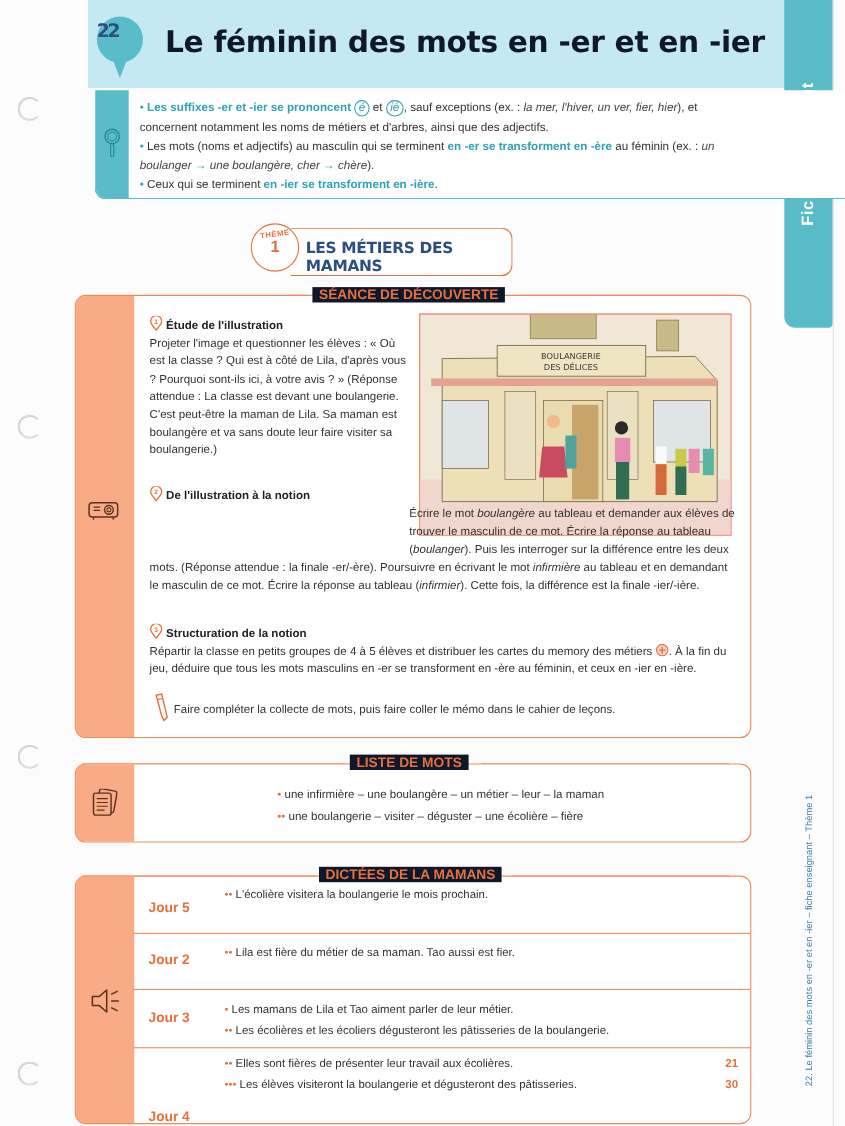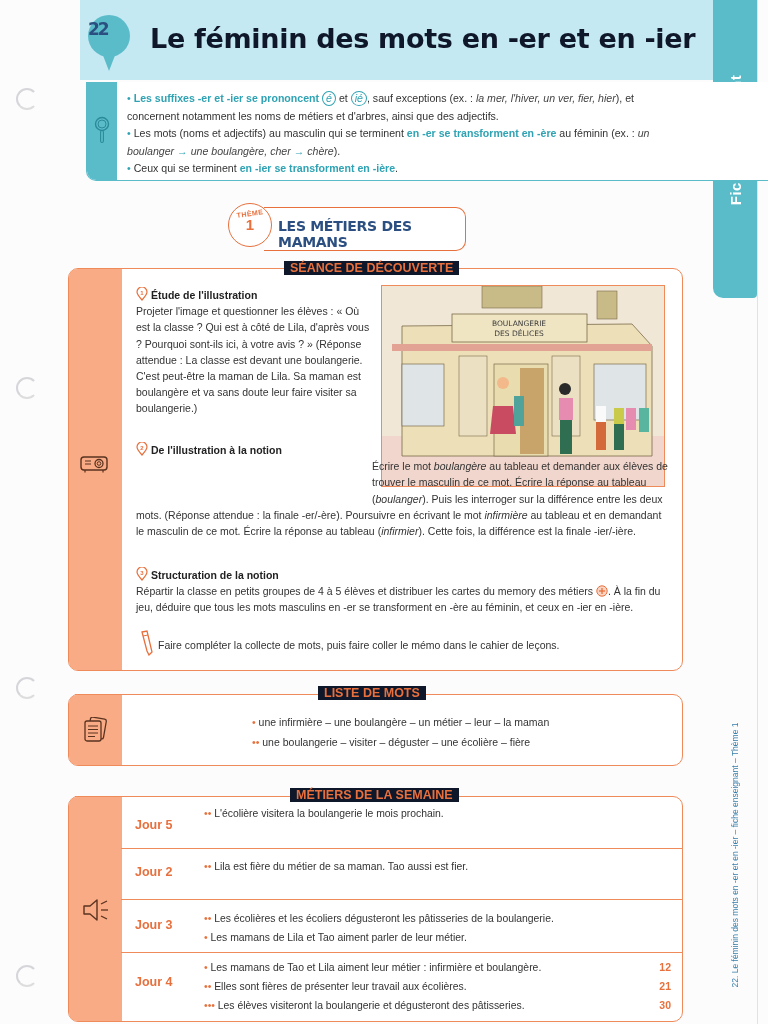--- a/index.html
+++ b/index.html
@@ -228,44 +228,43 @@
 <div class="section-box" style="left:68px; top:796px; width:615px; height:226px;">
   <div class="section-side">
     <svg style="position:absolute; left:12px; top:100px;" width="30" height="26" viewBox="0 0 30 26">
       <path d="M3 9 L9 9 L16 3 L16 23 L9 17 L3 17 Z" fill="none" stroke="#5a3320" stroke-width="1.4" stroke-linejoin="round"></path>
       <line x1="20" y1="7" x2="26" y2="4" stroke="#5a3320" stroke-width="1.3"></line>
       <line x1="20" y1="13" x2="27" y2="13" stroke="#5a3320" stroke-width="1.3"></line>
       <line x1="20" y1="19" x2="26" y2="22" stroke="#5a3320" stroke-width="1.3"></line>
     </svg>
   </div>
 </div>
-<div class="section-title" style="left:290px; top:788px;">MÉTIERS DE LA SEMAINE</div>
+<div class="section-title" style="left:290px; top:788px;">DICTÉES DE LA MAMANS</div>
 
 <div>
   <div class="jour" style="top:818px; left:135px;">Jour 5</div>
   <div class="dict-lines" style="top:804px; left:204px;">
     <div><span class="dot">••</span> <span>L'écolière visitera la boulangerie le mois prochain.</span></div>
   </div>
 </div>
 <div class="dict-row" style="left:121px; top:848px; width:561px;"></div>
 <div>
   <div class="jour" style="top:865px; left:135px;">Jour 2</div>
   <div class="dict-lines" style="top:857px; left:204px;">
     <div><span class="dot">••</span> <span>Lila est fière du métier de sa maman. Tao aussi est fier.</span></div>
   </div>
 </div>
 <div class="dict-row" style="left:121px; top:899px; width:561px;"></div>
 <div>
   <div class="jour" style="top:918px; left:135px;">Jour 3</div>
   <div class="dict-lines" style="top:909px; left:204px;">
+    <div><span class="dot">•</span> <span>Les mamans de Lila et Tao aiment parler de leur métier.</span></div>
     <div><span class="dot">••</span> <span>Les écolières et les écoliers dégusteront les pâtisseries de la boulangerie.</span></div>
-    <div><span class="dot">•</span> <span>Les mamans de Lila et Tao aiment parler de leur métier.</span></div>
   </div>
 </div>
 <div class="dict-row" style="left:121px; top:952px; width:561px;"></div>
 <div>
-  <div class="jour" style="top:975px; left:135px;">Jour 4</div>
+  <div class="jour" style="top:1008px; left:135px;">Jour 4</div>
   <div class="dict-lines" style="top:958px; left:204px; width:475px;">
-    <div style="position:relative;"><span class="dot">•</span> <span>Les mamans de Tao et Lila aiment leur métier : infirmière et boulangère.</span><span class="count">12</span></div>
     <div style="position:relative;"><span class="dot">••</span> <span>Elles sont fières de présenter leur travail aux écolières.</span><span class="count">21</span></div>
     <div style="position:relative;"><span class="dot">•••</span> <span>Les élèves visiteront la boulangerie et dégusteront des pâtisseries.</span><span class="count">30</span></div>
   </div>
 </div>
 
 </body></html>

